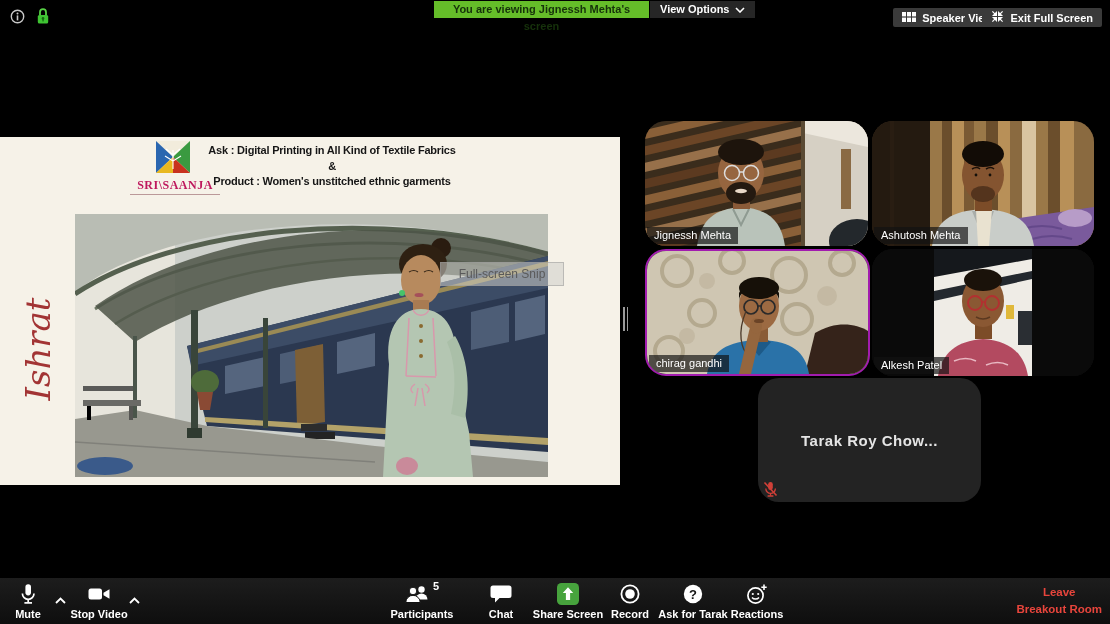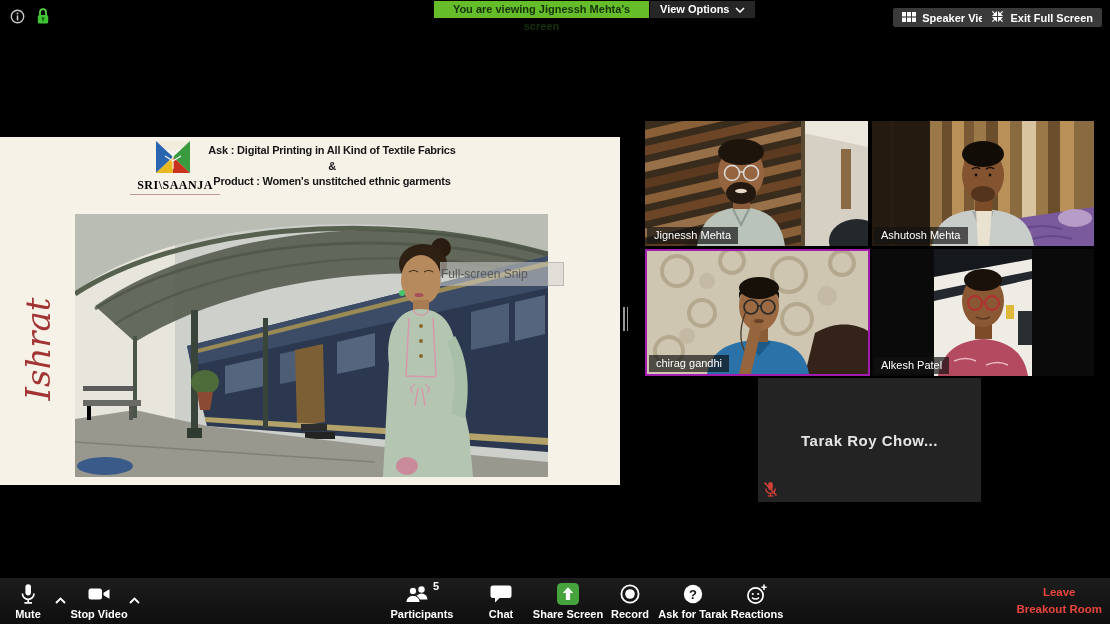--- a/index.html
+++ b/index.html
@@ -16,40 +16,40 @@
             font-size:11px;font-weight:bold;line-height:17px;padding:0 10px;display:flex;
             align-items:center;gap:6px;}
   .tbtn{position:absolute;top:8px;height:19px;background:#3a3a3a;border-radius:2px;color:#fff;
         font-size:11px;font-weight:bold;display:flex;align-items:center;gap:6px;padding:0 9px;}
   .tbtn.speaker{right:108px;}
   .tbtn.exitfs{right:8px;}
 
   
   .shared{position:absolute;left:0;top:137px;width:620px;height:348px;background:#f6f2e8;}
   .logo-sq{position:absolute;left:153px;top:4px;width:40px;height:35px;}
-  .logo-text{position:absolute;left:130px;top:41px;width:90px;text-align:center;color:#000000;
+  .logo-text{position:absolute;left:130px;top:41px;width:90px;text-align:center;color:#be185d;
              font-family:"Liberation Serif",serif;font-weight:bold;font-size:12px;
              letter-spacing:.5px;border-bottom:1px solid #b99;padding-bottom:1px;}
   .ask{position:absolute;left:196px;top:6px;width:272px;text-align:center;color:#161616;
        font-size:11px;font-weight:bold;line-height:1.42;letter-spacing:-0.2px;}
   .vbrand{position:absolute;left:-62px;top:192px;width:200px;text-align:center;
           transform:rotate(-90deg);color:#a23434;font-family:"DejaVu Serif",serif;
           font-style:italic;font-size:34px;}
   .photo{position:absolute;left:75px;top:77px;width:473px;height:263px;overflow:hidden;}
   .photo svg{display:block;width:473px;height:263px;}
   .snip{position:absolute;left:440px;top:125px;width:122px;height:22px;
         background:rgba(205,205,200,.55);border:1px solid rgba(150,150,150,.5);
-        color:#5a5a5a;font-size:12px;line-height:22px;}
+        color:#5a5a5a;font-size:12px;text-align:center;line-height:22px;}
 
   
   .divider{position:absolute;left:623px;top:307px;width:7px;height:24px;display:flex;gap:2px;cursor:col-resize;}
   .divider i{display:block;width:1.5px;height:24px;background:#9a9a9a;}
 
   
-  .tile{position:absolute;background:#111;overflow:hidden;}
+  .tile{position:absolute;background:#111;overflow:hidden;border-radius:21px;}
   .tile svg.vid{display:block;width:100%;height:100%;}
   .t1{left:645px;top:121px;width:223px;height:125px;}
   .t2{left:872px;top:121px;width:222px;height:125px;}
   .t3{left:645px;top:249px;width:225px;height:127px;border:2px solid #a21caf;box-sizing:border-box;}
   .t4{left:872px;top:249px;width:222px;height:127px;}
   .t5{left:758px;top:378px;width:223px;height:124px;background:#232323;display:flex;
       align-items:center;justify-content:center;}
   .nametag{position:absolute;left:2px;bottom:2px;background:rgba(18,18,18,.68);color:#fff;
            font-size:11px;padding:2px 7px 3px;}
   .centername{color:#e5e5e5;font-weight:bold;font-size:15px;letter-spacing:.5px;}

